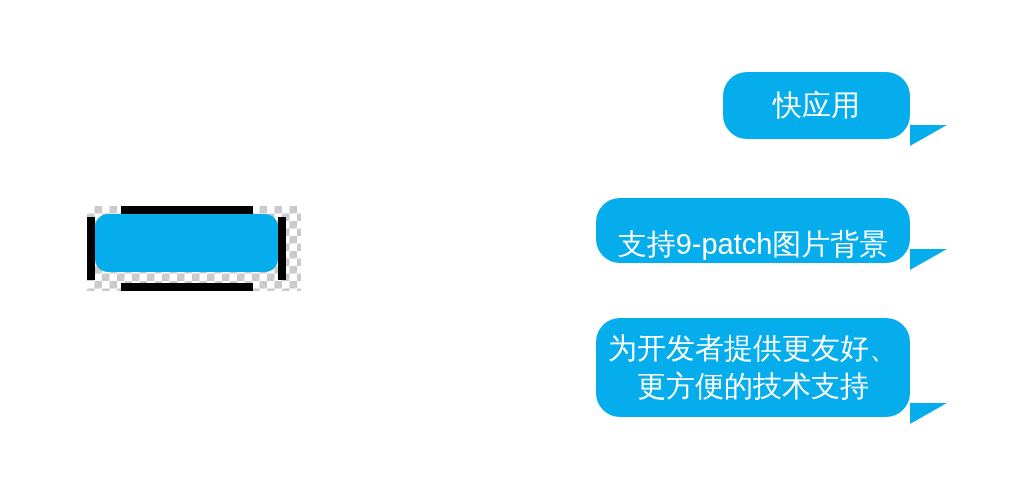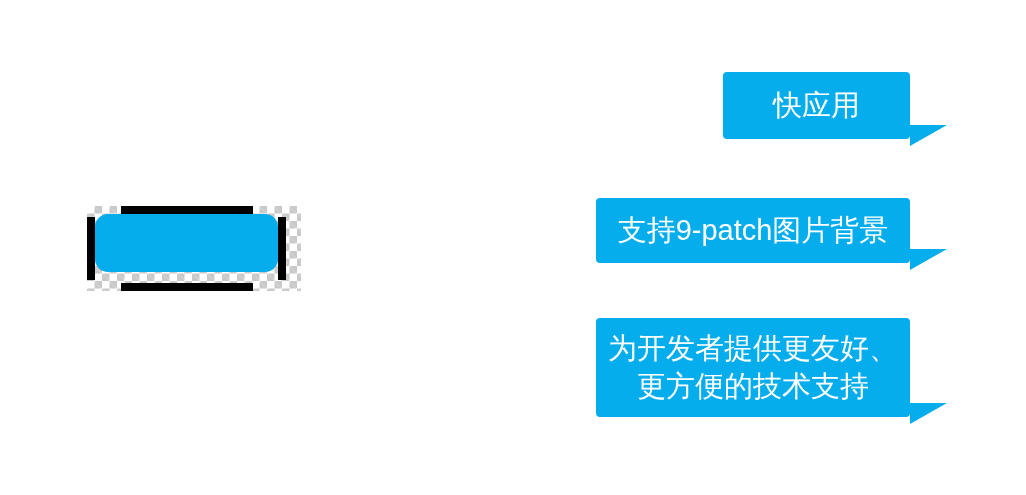--- a/index.html
+++ b/index.html
@@ -85,21 +85,21 @@
     color: #1a1a1a;
     letter-spacing: 0.1px;
     white-space: nowrap;
   }
 
   
   .bubble {
     position: absolute;
     box-sizing: border-box;
     background: var(--bubble);
-    border-radius: 4px;
+    border-radius: 24px;
     color: #ffffff;
     display: flex;
     align-items: center;
     justify-content: center;
     text-align: center;
     font-weight: 400;
   }
   .bubble .tail {
     position: absolute;
     right: -37px;
@@ -108,21 +108,21 @@
     height: 0;
     border-top: 21px solid var(--bubble);
     border-right: 37px solid transparent;
   }
   .bubble .txt {
     white-space: pre-line;
     line-height: 1.28;
   }
 
   #bubble-1 { left: 723px; top: 72px;  width: 187px; height: 67px; font-size: 29px; }
-  #bubble-2 { left: 596px; top: 198px; width: 314px; height: 65px; font-size: 29px; }
+  #bubble-2 { left: 596px; top: 198px; width: 314px; height: 65px; font-size: 29px; align-items: flex-end; }
   #bubble-3 { left: 596px; top: 318px; width: 314px; height: 99px; font-size: 29px; align-items: center; }
 
   :root { --bubble: #06ADEC; }
 </style>
 </head>
 <body>
 
 <div class="stage">
 
   <div class="ninepatch-preview">

